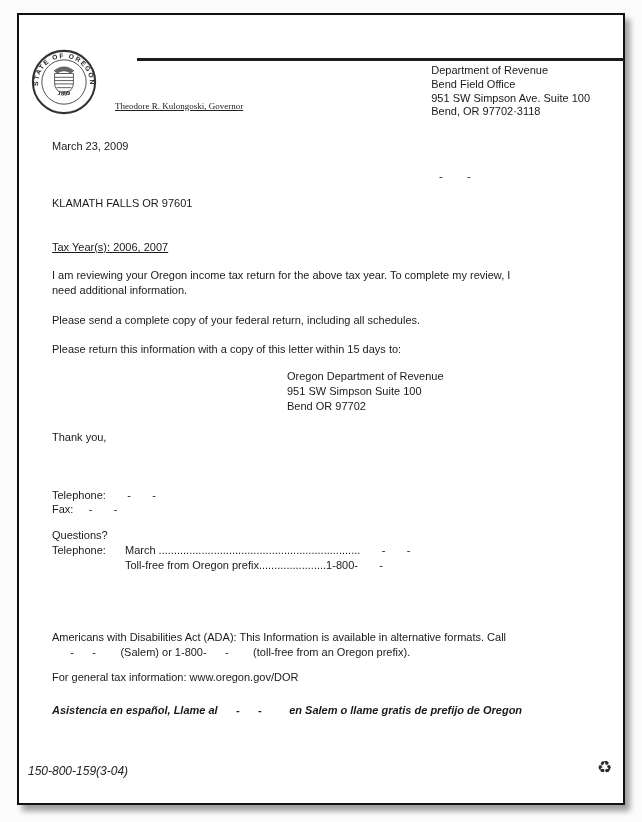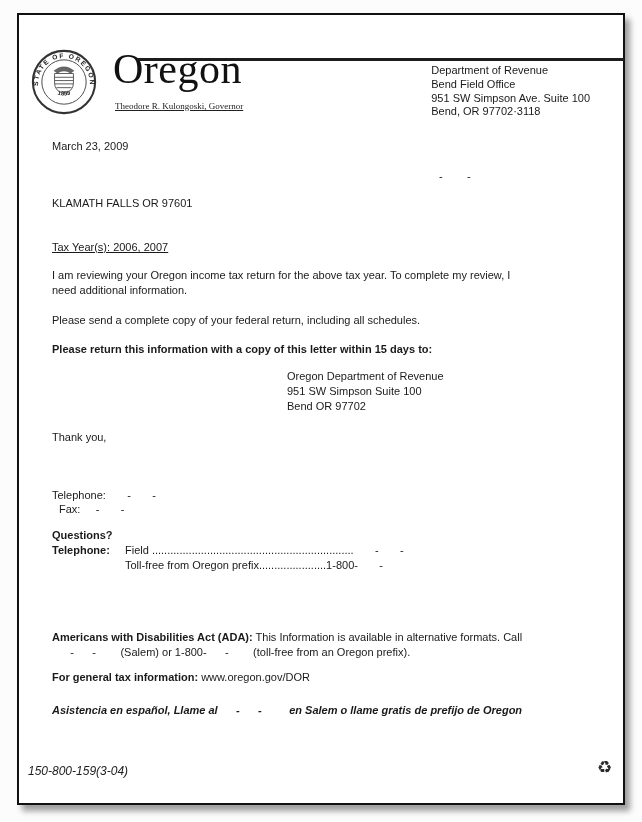--- a/index.html
+++ b/index.html
@@ -16,21 +16,21 @@
     border:2px solid #111;
     box-shadow:5px 6px 6px rgba(0,0,0,0.38);
   }
   .abs {
     position:absolute;
     white-space:pre-wrap;
     font-size:11px;
     line-height:15px;
     color:#1a1a1a;
   }
-  .b { font-weight:bold; }
+  .b { font-weight:normal; }
   .logo-text {
     font-family:"Liberation Serif", serif;
     font-size:42px; line-height:1; color:#111;
     letter-spacing:0.5px;
   }
   .governor {
     font-family:"Liberation Serif", serif;
     font-size:9px; color:#222;
   }
   .hrule { position:absolute; background:#1c1c1c; }
@@ -58,21 +58,20 @@
     <text font-size="6.5" fill="#222" font-family="Liberation Sans, sans-serif" font-weight="bold">
       <textPath href="#arcBot" startOffset="50%" text-anchor="middle">1859</textPath>
     </text>
     <g stroke="#555" fill="none" stroke-width="1">
       <path d="M24 23 Q35 14 46 23 L42 26 Q35 21 28 26 Z" fill="#666" stroke="none"></path>
       <path d="M25 26 h20 v10 q0 9 -10 11 q-10 -2 -10 -11 z"></path>
       <path d="M25 30 h20 M25 33.5 h20 M25 37 h20 M27 41 h16"></path>
     </g>
   </svg>
 
-  <div class="abs logo-text" style="left:94px; top:33px;">Oregon</div>
 
   <div class="hrule" style="left:118px; top:43px; width:487px; height:2.5px;"></div>
 
   <div class="abs governor" style="left:96px; top:84px;text-decoration:underline;">Theodore R. Kulongoski, Governor</div>
 
   <div class="abs dept-address" style="right:33px; top:49px;">Department of Revenue
 Bend Field Office
 951 SW Simpson Ave. Suite 100
 Bend, OR 97702·3118</div>
 
@@ -92,27 +91,27 @@
   <div class="abs b" style="left:33px; top:327px;">Please return this information with a copy of this letter within 15 days to:</div>
 
   <div class="abs" style="left:268px; top:354px;">Oregon Department of Revenue
 951 SW Simpson Suite 100
 Bend OR 97702</div>
 
   <div class="abs" style="left:33px; top:415px;">Thank you,</div>
 
   <div class="abs" style="left:33px; top:473px;">Telephone:       -       -</div>
 
-  <div class="abs" style="left:33px; top:487px;margin-left:7px;">Fax:     -       -</div>
+  <div class="abs" style="left:33px; top:487px;">Fax:     -       -</div>
 
   <div class="abs b" style="left:33px; top:513px;">Questions?</div>
 
   <div class="abs b" style="left:33px; top:528px;">Telephone:</div>
 
-  <div class="abs" style="left:106px; top:528px;">Field ..................................................................       -       -</div>
+  <div class="abs" style="left:106px; top:528px;">March ..................................................................       -       -</div>
 
   <div class="abs" style="left:106px; top:543px;">Toll-free from Oregon prefix......................1-800-       -</div>
 
 
   <div class="abs" style="left:33px; top:615px; line-height:14.5px;"><span class="b">Americans with Disabilities Act (ADA):</span><span> This Information is available in alternative formats. Call
       -      -        (Salem) or 1-800-      -        (toll-free from an Oregon prefix).</span></div>
 
   <div class="abs" style="left:33px; top:655px;"><span class="b">For general tax information:</span><span> www.oregon.gov/DOR</span></div>
 
   <div class="abs spanish" style="left:33px; top:688px;">Asistencia en español, Llame al      -      -         en Salem o llame gratis de prefijo de Oregon</div>

